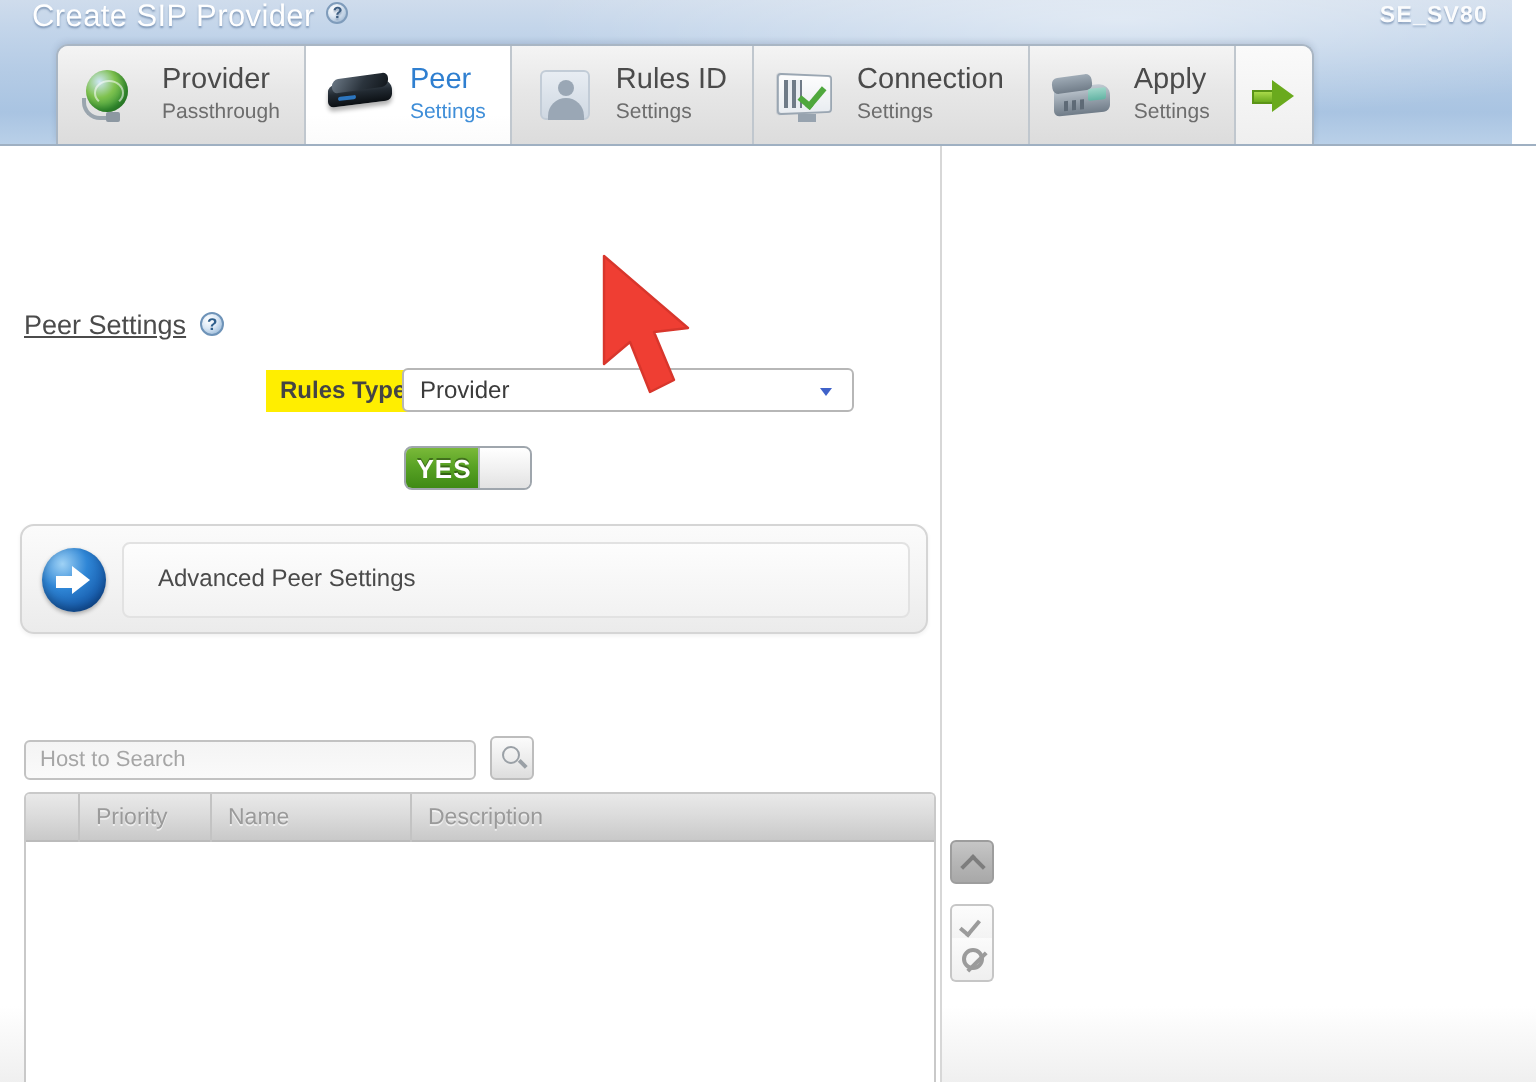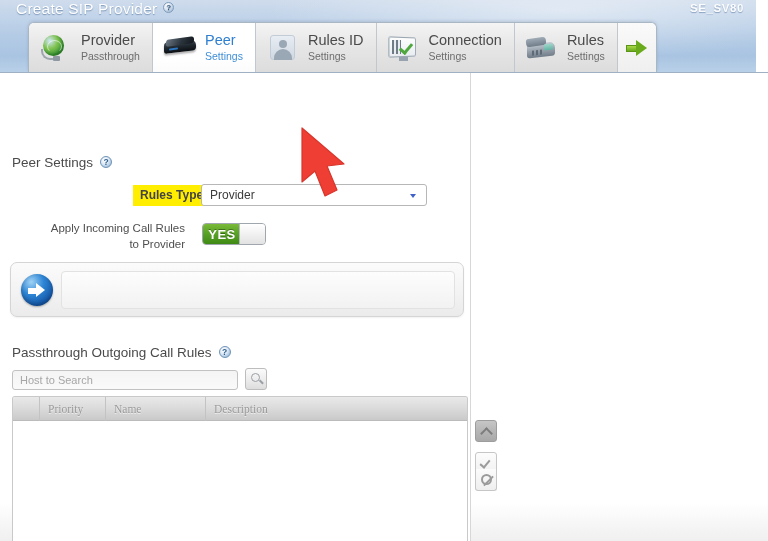--- a/index.html
+++ b/index.html
@@ -325,21 +325,20 @@
     position:absolute; left:0; top:0; width: 100%; height: 24px;
     background: linear-gradient(180deg,#e9e9e9 0%, #dcdcdc 45%, #c9c9c9 100%);
     border-bottom: 1px solid #bbbbbb;
   }
   .gh {
     position:absolute; top: 0; height: 24px; line-height: 24px;
     font-size: 11.5px; color: #9a9a9a;
     border-right: 1px solid #c3c3c3;
     padding-left: 8px;
     text-shadow: 0 1px 0 rgba(255,255,255,.6);
-    font-family: Liberation Serif, serif;
   }
   .gh.sel { left: 0; width: 27px; padding-left:0; }
   .gh.c1  { left: 27px; width: 66px; }
   .gh.c2  { left: 93px; width: 100px; }
   .gh.c3  { left: 193px; width: 263px; border-right:none; }
   .grid-body {
     position:absolute; left: 0; top: 24px; right: 0; bottom: 0;
     background: linear-gradient(180deg,#ffffff 0%, #ffffff 72%, #f0f0f0 100%);
   }
   .right-fade {
@@ -454,66 +453,63 @@
       </div>
 
       <div class="tab">
         <span class="tab-icon ic-phone">
           <span class="base"></span>
             <span class="handset"></span>
             <span class="screen2"></span>
             <span class="keys"></span>
         </span>
         <span class="tab-text">
-          <span class="tab-main">Rules</span>
+          <span class="tab-main">Apply</span>
           <span class="tab-sub">Settings</span>
         </span>
       </div>
 
       <div class="tab-next">
         <span class="arrow-next">
           <span class="shaft"></span>
             <span class="head"></span>
         </span>
       </div>
 
     </div>
   </div>
 
   <div class="content">
 
     <div class="vdivider"></div>
 
-    <div class="section-title" style="left:12px; top:82px;">
+    <div class="section-title" style="left:12px; top:82px;text-decoration:underline;">
       <span>Peer Settings</span><span class="help-dot"></span>
     </div>
 
     <div class="host-label">Rules Type</div>
     <div class="host-select">
       <span class="val">Provider</span>
       <span class="caret"></span>
     </div>
 
-    <div class="apply-label">Apply Incoming Call Rules to Provider</div>
     <div class="toggle">
       <span class="on">YES</span>
       <span class="knob"></span>
     </div>
 
     <div class="adv-bar">
       <div class="inner"></div>
       <span class="adv-icon">
         <span class="ar-shaft"></span>
           <span class="ar-head"></span>
       </span>
-    </div>
-
-    <div class="section-title" style="left:12px; top:272px;">
-      <span>Passthrough Outgoing Call Rules</span><span class="help-dot"></span>
-    </div>
+      <span class="adv-text">Advanced Peer Settings</span>
+    </div>
+
 
     <div class="search-input">
       <span class="ph">Host to Search</span>
     </div>
     <div class="search-btn">
       <span class="mag"></span>
     </div>
 
     <div class="grid">
       <div class="grid-head">

